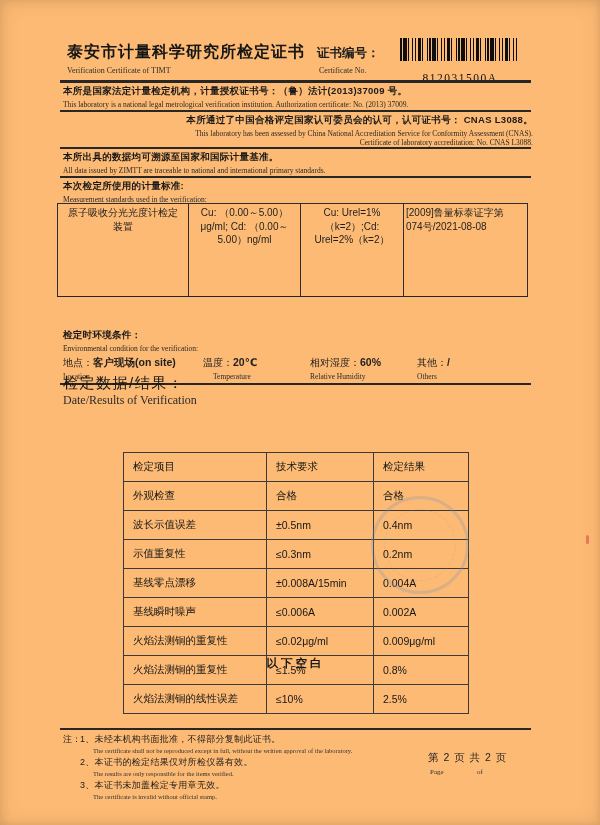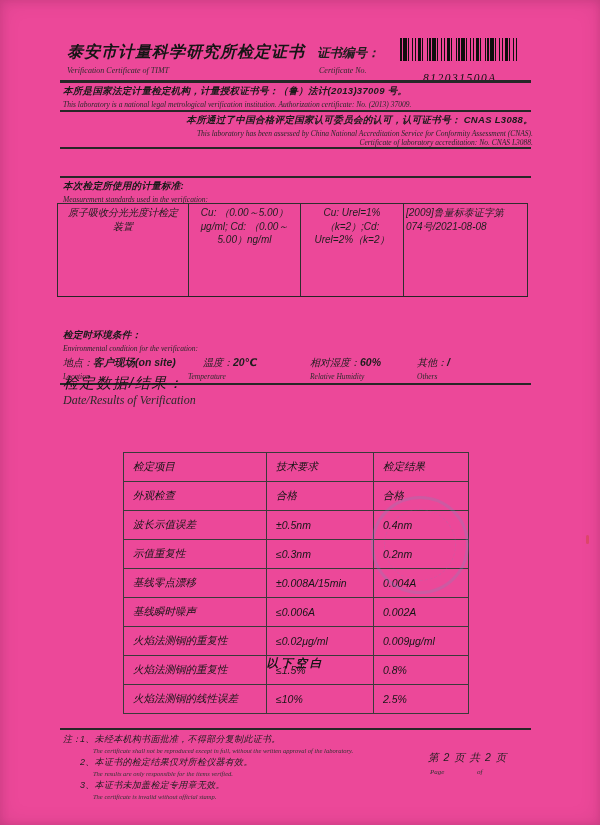--- a/index.html
+++ b/index.html
@@ -1,22 +1,21 @@
 <!DOCTYPE html>
 <html><head>
 <meta charset="utf-8">
 <style>
   * { margin:0; padding:0; box-sizing:border-box; }
   html,body { background:#888; }
   .page {
     position:relative; width:600px; height:825px; margin:0 auto;
-    background:#ec4899; overflow:hidden; color:#1e1e1e;
+    background:#fdba74; overflow:hidden; color:#1e1e1e;
     font-family:"Liberation Sans","DejaVu Sans",sans-serif;
     box-shadow: inset 0 0 22px rgba(0,0,0,.09), inset 3px 3px 8px rgba(0,0,0,.06), inset -2px -2px 6px rgba(0,0,0,.05);
-    font-style: italic;
   }
   .abs { position:absolute; }
   .serif { font-family:"Liberation Serif","DejaVu Serif",serif; }
   .pre { white-space:pre-line; }
 
   
   .title-cn { font-size:16px; font-weight:bold; letter-spacing:1px; color:#151515; }
   .title-en { font-size:8px; color:#2c2c2c; margin-top:3px; }
   .certno-cn { font-size:12.5px; font-weight:bold; }
   .certno-en { font-size:8px; margin-top:4px; padding-left:2px; color:#2c2c2c; }
@@ -107,20 +106,24 @@
   <div class="hr" style="top:110px; height:2px;"></div>
 
   <div class="abs" style="left:63px; top:114px; width:470px;text-align:right;">
     <div class="stmt-cn">本所通过了中国合格评定国家认可委员会的认可，认可证书号： CNAS L3088。</div>
     <div class="stmt-en serif pre">This laboratory has been assessed by China National Accreditation Service for Conformity Assessment (CNAS).
 Certificate of laboratory accreditation: No. CNAS L3088.</div>
   </div>
 
   <div class="hr" style="top:147px; height:2px;"></div>
 
+  <div class="abs" style="left:63px; top:151px; width:470px;">
+    <div class="stmt-cn">本所出具的数据均可溯源至国家和国际计量基准。</div>
+    <div class="stmt-en serif pre">All data issued by ZIMTT are traceable to national and international primary standards.</div>
+  </div>
 
   <div class="hr" style="top:176px; height:2px;"></div>
 
   <div class="abs" style="left:63px; top:180px; width:470px;">
     <div class="stmt-cn">本次检定所使用的计量标准:</div>
     <div class="stmt-en serif pre">Measurement standards used in the verification:</div>
   </div>
 
   <table class="std">
     <colgroup>
@@ -149,21 +152,21 @@
     <div class="stmt-cn">检定时环境条件：</div>
     <div class="stmt-en serif">Environmental condition for the verification:</div>
   </div>
 
   <div>
     <span class="abs env-label" style="left:63px; top:356px;"><span>地点：</span><span class="env-val">客户现场(on site)</span></span>
     <span class="abs env-label" style="left:203px; top:356px;"><span>温度：</span><span class="env-val">20℃</span></span>
     <span class="abs env-label" style="left:310px; top:356px;"><span>相对湿度：</span><span class="env-val">60%</span></span>
     <span class="abs env-label" style="left:417px; top:356px;"><span>其他：</span><span class="env-val">/</span></span>
     <span class="abs env-en" style="left:63px; top:372px;">Location</span>
-    <span class="abs env-en" style="left:188px; top:372px;">Temperature</span>
+    <span class="abs env-en" style="left:213px; top:372px;">Temperature</span>
     <span class="abs env-en" style="left:310px; top:372px;">Relative Humidity</span>
     <span class="abs env-en" style="left:417px; top:372px;">Others</span>
   </div>
 
   <div class="hr" style="top:383px; height:2px;"></div>
 
   <div class="abs" style="left:63px; top:374px;">
     <div class="res-head-cn">检定数据/结果：</div>
     <div class="res-head-en serif">Date/Results of Verification</div>
   </div>

